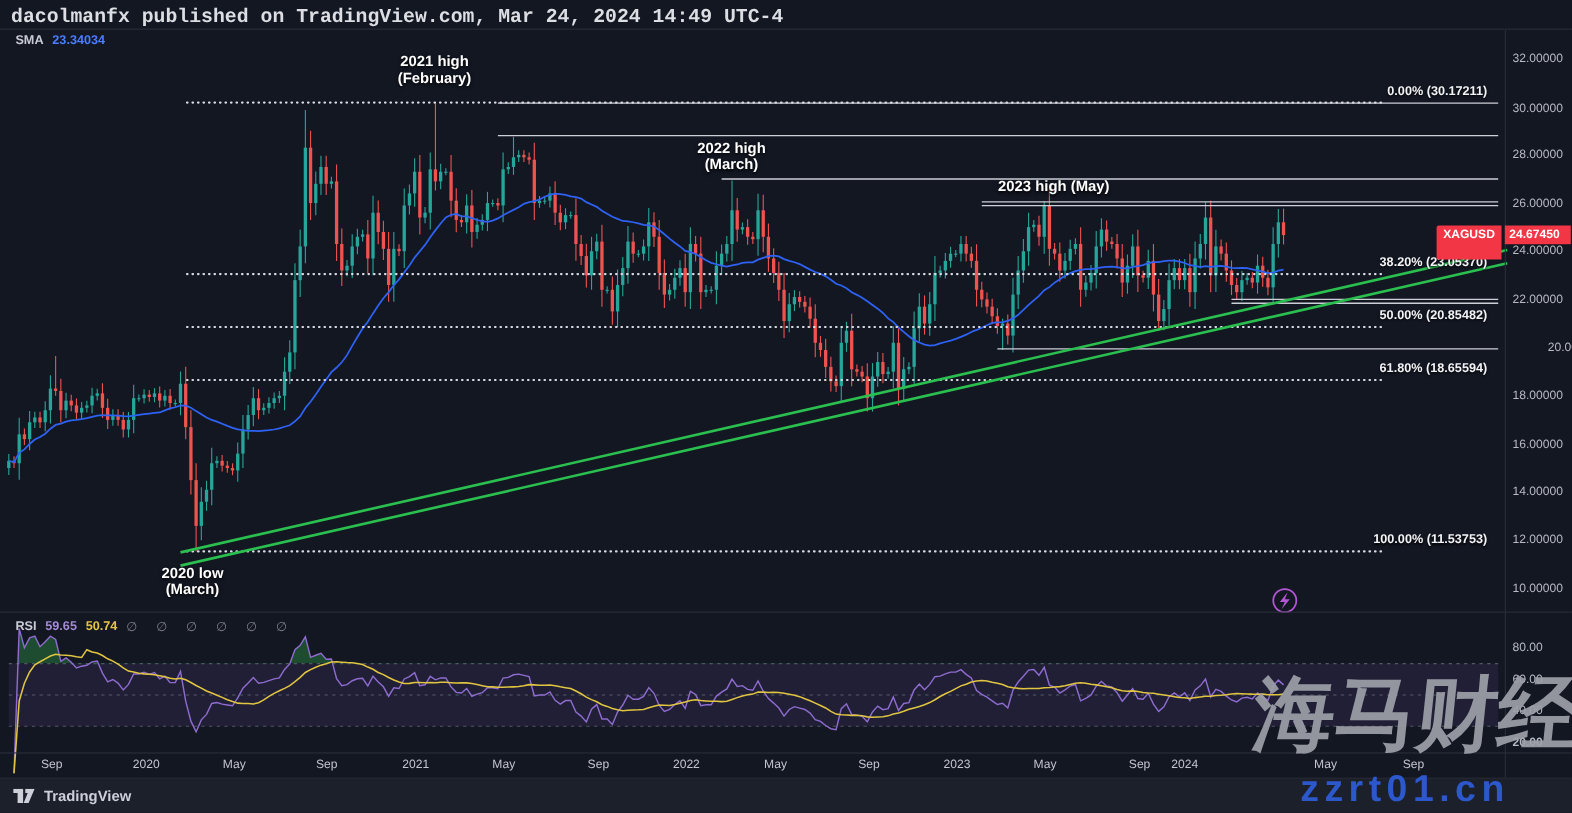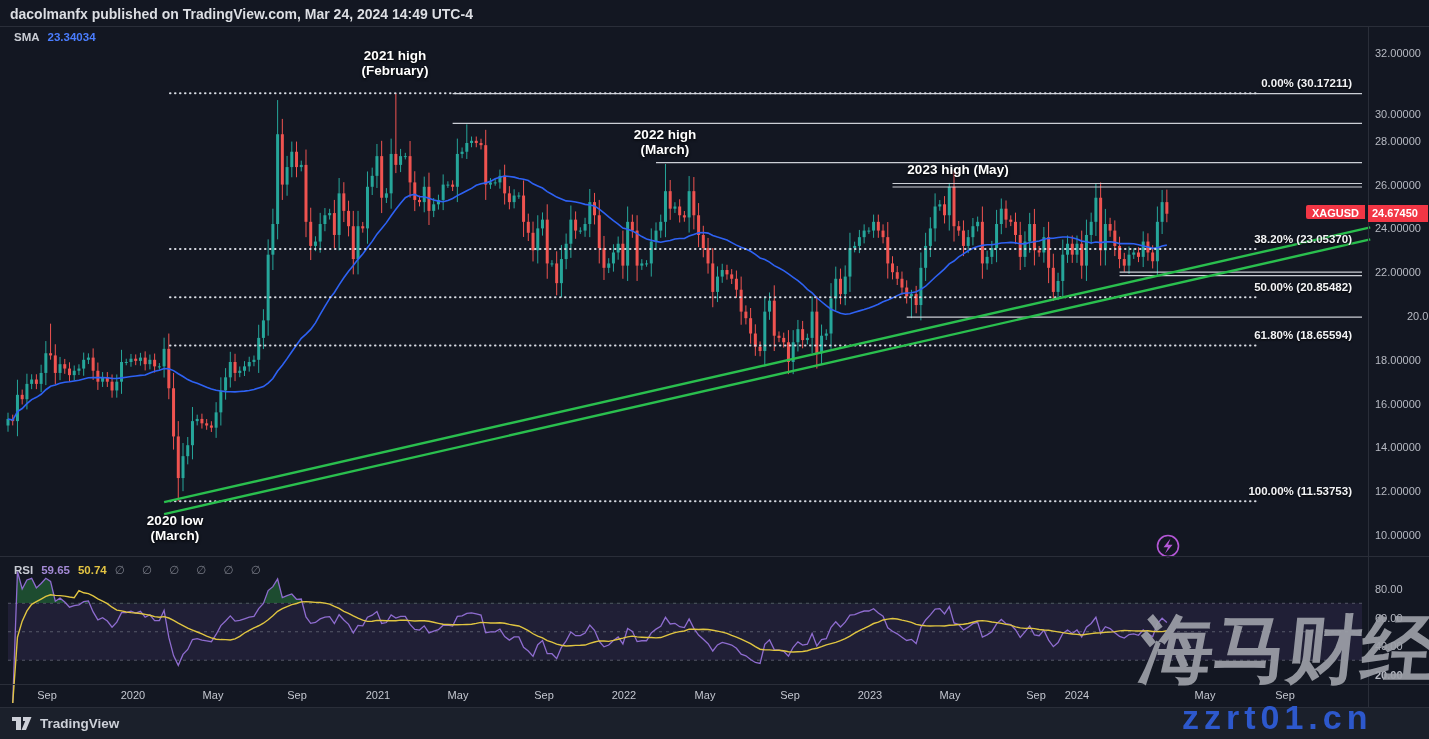--- a/index.html
+++ b/index.html
@@ -1,36 +1,36 @@
 <!DOCTYPE html>
 <html><head>
 <meta charset="utf-8">
 <style>
   html,body{margin:0;padding:0;background:#0c0f17;}
   *{box-sizing:border-box;}
   .screen{position:relative;width:1429px;height:739px;background:#131722;overflow:hidden;
           font-family:"Liberation Sans",sans-serif;}
   #plot{position:absolute;left:0;top:0;}
   .txt{position:absolute;white-space:pre;}
-  .pub{left:10px;top:6px;font-size:14px;font-weight:bold;color:#dcdee3;}
+  .pub{left:10px;top:6px;font-size:18px;font-weight:bold;color:#dcdee3;font-family:Liberation Mono, monospace;}
   .legend{display:flex;gap:8px;align-items:center;font-size:11.5px;font-weight:bold;}
   .lg-label{color:#c9ccd4;}
   .blue{color:#4a7dff;}
   .purple{color:#a48ad6;}
   .yellow{color:#e3c443;}
   .gray{color:#787b86;font-weight:normal;letter-spacing:7px;}
   .yl{font-size:11px;color:#b7bac3;left:1375px;}
   .xl{font-size:11px;color:#c3c6cf;width:44px;text-align:center;top:689px;}
   .fib{font-size:11.5px;font-weight:bold;color:#f2f3f6;right:77px;text-align:center;
        text-shadow:0 1px 2px #000;}
   .ann{font-size:13.5px;font-weight:bold;color:#fff;width:190px;text-align:center;
        line-height:15px;text-shadow:0 1px 3px #000;}
   .vsep{position:absolute;width:1px;background:#2a2e39;}
   .hsep{position:absolute;height:1px;background:#2a2e39;left:0;width:1429px;}
-  .price-sym{position:absolute;right:64px;height:14px;padding:2px 6px 0;background:#f23645;
+  .price-sym{position:absolute;right:64px;height:31px;padding:2px 6px 0;background:#f23645;
              color:#fff;font-size:11px;font-weight:bold;border-radius:2px 0 0 2px;}
   .price-val{position:absolute;right:1px;width:60px;height:17px;padding:2px 4px 0;background:#f23645;
              color:#fff;font-size:11px;font-weight:bold;text-align:left;}
   .footer{position:absolute;left:0;top:708px;width:1429px;height:31px;background:#1b202b;
           display:flex;align-items:center;gap:8px;padding-left:12px;}
   .tv-name{color:#cdd0d8;font-size:13.5px;font-weight:bold;}
   .axis-strip{position:absolute;background:transparent;}
   .wm-cn{left:1140px;top:608px;font-size:74px;font-weight:bold;color:#9da0a8;opacity:.92;
          transform:skewX(-6deg);letter-spacing:0px;line-height:84px;}
   .wm-url{left:1182px;top:698px;font-size:34px;font-weight:bold;
@@ -588,21 +588,21 @@
     <span class="purple">59.65</span>
     <span class="yellow">50.74</span>
     <span class="gray" id="rsi-empties">∅ ∅ ∅ ∅ ∅ ∅</span>
   </div>
 
   <div class="axis-strip" style="left:1369px;top:27px;width:60px;height:657px"></div>
   <div class="axis-strip" style="left:0;top:685px;width:1368px;height:22px"></div>
 
   <div id="labels">
       <div class="txt yl" style="top: 47.2px;">32.00000</div>
-      <div class="txt yl" style="top: 108px; text-align: right;">30.00000</div>
+      <div class="txt yl" style="top: 93px; text-align: right;">30.00000</div>
       <div class="txt yl" style="top: 134.8px;">28.00000</div>
       <div class="txt yl" style="top: 178.6px;">26.00000</div>
       <div class="txt yl" style="top: 222.4px;">24.00000</div>
       <div class="txt yl" style="top: 266.2px;">22.00000</div>
       <div class="txt yl" style="top: 310px; margin-left: 32px;">20.00000</div>
       <div class="txt yl" style="top: 353.8px;">18.00000</div>
       <div class="txt yl" style="top: 397.6px;">16.00000</div>
       <div class="txt yl" style="top: 441.4px;">14.00000</div>
       <div class="txt yl" style="top: 485.2px;">12.00000</div>
       <div class="txt yl" style="top: 529px;">10.00000</div>

